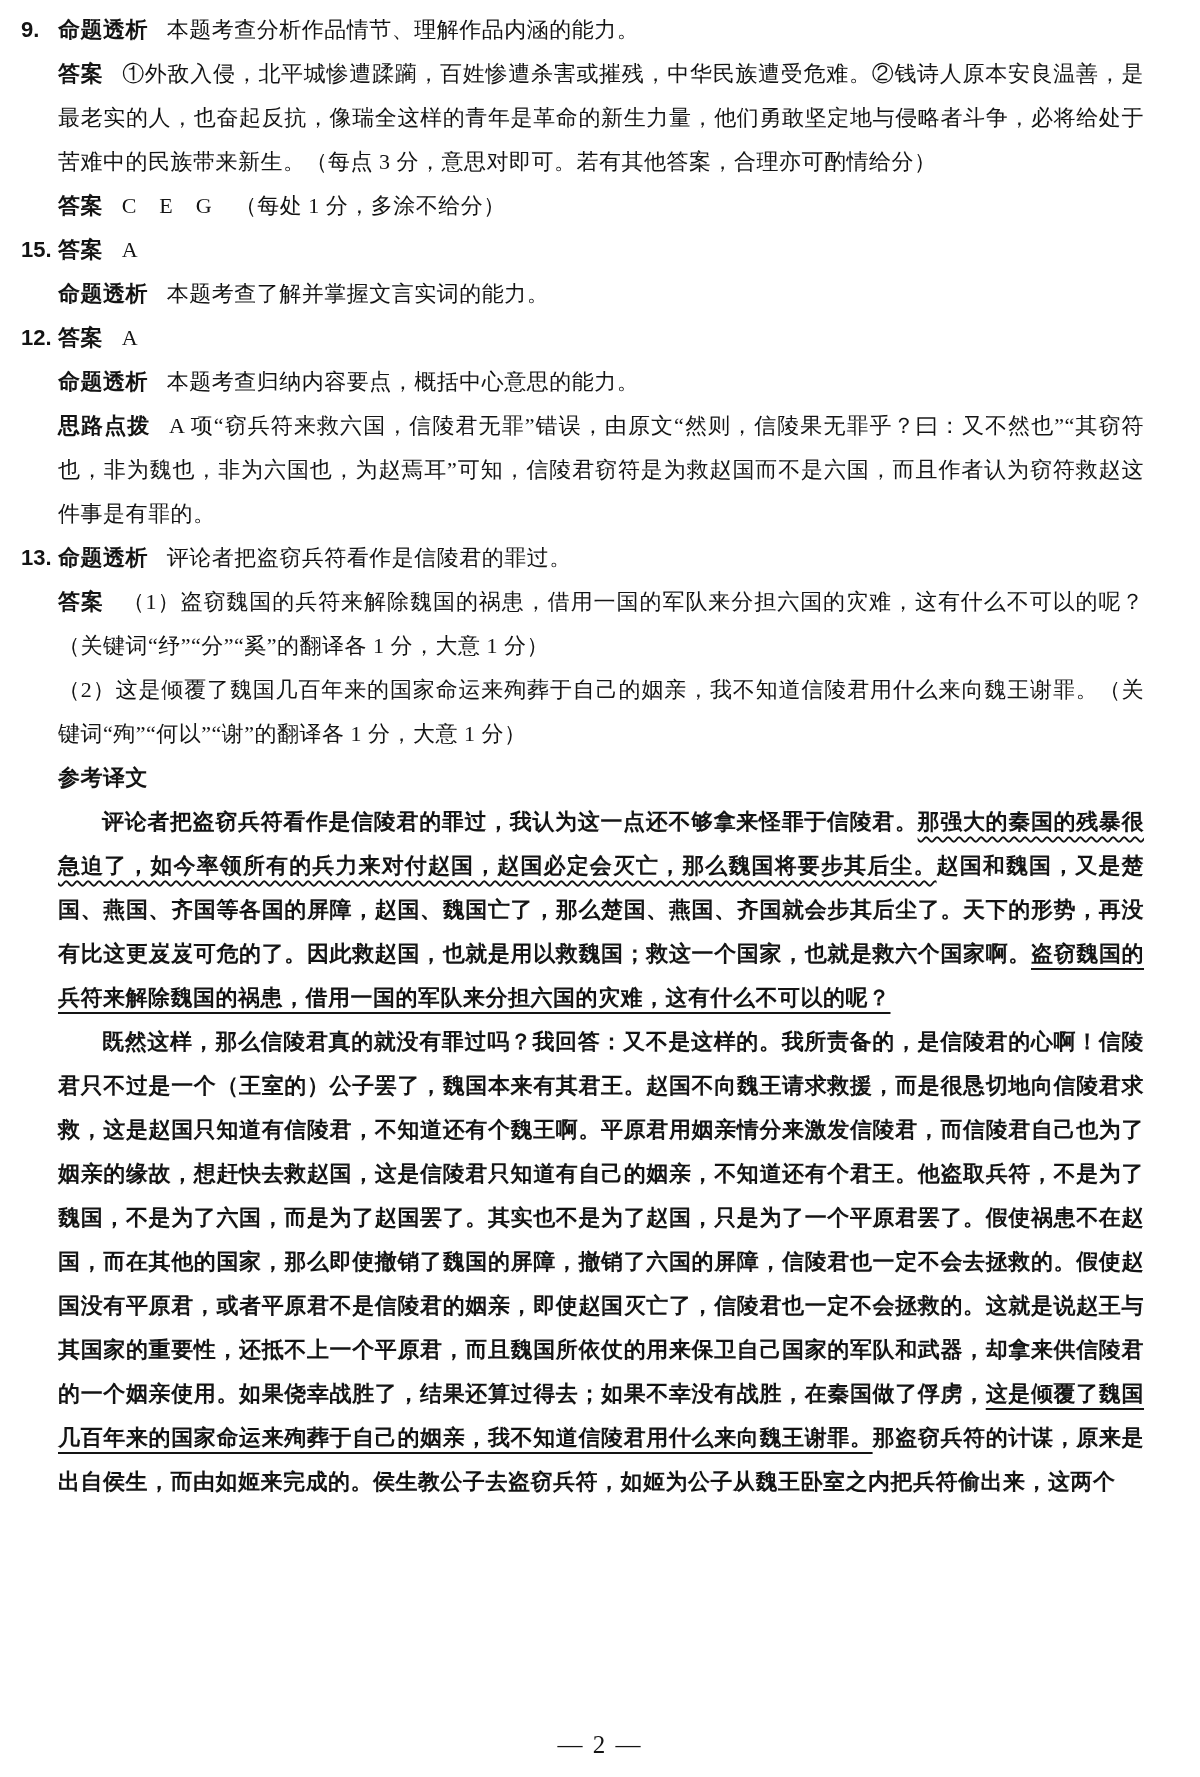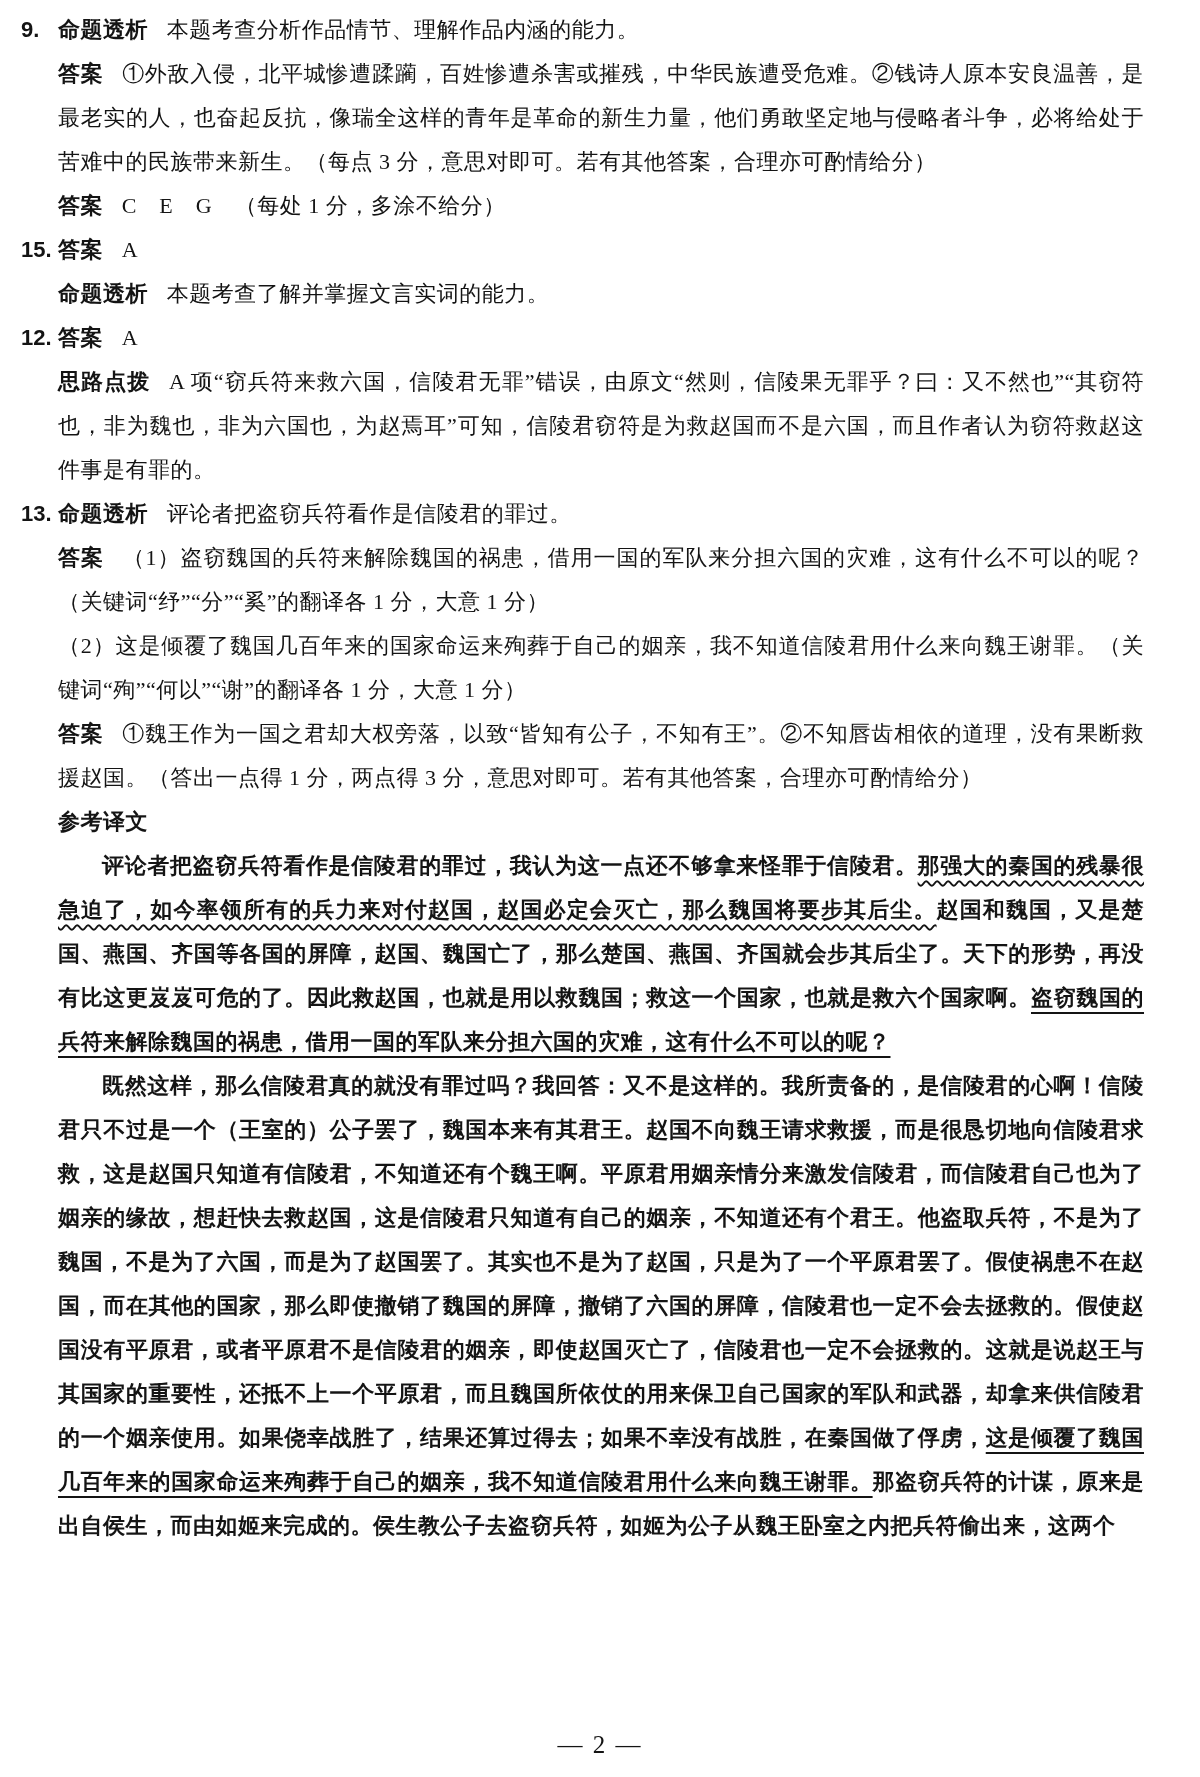--- a/index.html
+++ b/index.html
@@ -73,23 +73,23 @@
 <body>
 
 <div class="page">
   <div class="content" id="content">
       <div class="para"><span class="num">9.</span><span class="label">命题透析</span><span>本题考查分析作品情节、理解作品内涵的能力。</span></div>
       <div class="para"><span class="label">答案</span><span>①外敌入侵，北平城惨遭蹂躏，百姓惨遭杀害或摧残，中华民族遭受危难。②钱诗人原本安良温善，是最老实的人，也奋起反抗，像瑞全这样的青年是革命的新生力量，他们勇敢坚定地与侵略者斗争，必将给处于苦难中的民族带来新生。（每点 3 分，意思对即可。若有其他答案，合理亦可酌情给分）</span></div>
       <div class="para"><span class="label">答案</span><span>C　E　G　（每处 1 分，多涂不给分）</span></div>
       <div class="para"><span class="num">15.</span><span class="label">答案</span><span>A</span></div>
       <div class="para"><span class="label">命题透析</span><span>本题考查了解并掌握文言实词的能力。</span></div>
       <div class="para"><span class="num">12.</span><span class="label">答案</span><span>A</span></div>
+      <div class="para"><span class="label">命题透析</span><span>本题考查归纳内容要点，概括中心意思的能力。</span></div>
       <div class="para"><span class="label">思路点拨</span><span>A 项“窃兵符来救六国，信陵君无罪”错误，由原文“然则，信陵果无罪乎？曰：又不然也”“其窃符也，非为魏也，非为六国也，为赵焉耳”可知，信陵君窃符是为救赵国而不是六国，而且作者认为窃符救赵这件事是有罪的。</span></div>
       <div class="para"><span class="num">13.</span><span class="label">命题透析</span><span>评论者把盗窃兵符看作是信陵君的罪过。</span></div>
       <div class="para"><span class="label">答案</span><span>（1）盗窃魏国的兵符来解除魏国的祸患，借用一国的军队来分担六国的灾难，这有什么不可以的呢？（关键词“纾”“分”“奚”的翻译各 1 分，大意 1 分）</span></div>
       <div class="para"><span>（2）这是倾覆了魏国几百年来的国家命运来殉葬于自己的姻亲，我不知道信陵君用什么来向魏王谢罪。（关键词“殉”“何以”“谢”的翻译各 1 分，大意 1 分）</span></div>
-      <div class="para"><span class="label">答案</span><span>①魏王作为一国之君却大权旁落，以致“皆知有公子，不知有王”。②不知唇齿相依的道理，没有果断救援赵国。（答出一点得 1 分，两点得 3 分，意思对即可。若有其他答案，合理亦可酌情给分）</span></div>
       <div class="para"><span class="label no-gap">参考译文</span></div>
       <div class="para indent"><span>评论者把盗窃兵符看作是信陵君的罪过，我认为这一点还不够拿来怪罪于信陵君。</span><span class="u-wavy">那强大的秦国的残暴很急迫了，如今率领所有的兵力来对付赵国，赵国必定会灭亡，那么魏国将要步其后尘。</span><span>赵国和魏国，又是楚国、燕国、齐国等各国的屏障，赵国、魏国亡了，那么楚国、燕国、齐国就会步其后尘了。天下的形势，再没有比这更岌岌可危的了。因此救赵国，也就是用以救魏国；救这一个国家，也就是救六个国家啊。</span><span class="u-solid">盗窃魏国的兵符来解除魏国的祸患，借用一国的军队来分担六国的灾难，这有什么不可以的呢？</span></div>
       <div class="para indent"><span>既然这样，那么信陵君真的就没有罪过吗？我回答：又不是这样的。我所责备的，是信陵君的心啊！信陵君只不过是一个（王室的）公子罢了，魏国本来有其君王。赵国不向魏王请求救援，而是很恳切地向信陵君求救，这是赵国只知道有信陵君，不知道还有个魏王啊。平原君用姻亲情分来激发信陵君，而信陵君自己也为了姻亲的缘故，想赶快去救赵国，这是信陵君只知道有自己的姻亲，不知道还有个君王。他盗取兵符，不是为了魏国，不是为了六国，而是为了赵国罢了。其实也不是为了赵国，只是为了一个平原君罢了。假使祸患不在赵国，而在其他的国家，那么即使撤销了魏国的屏障，撤销了六国的屏障，信陵君也一定不会去拯救的。假使赵国没有平原君，或者平原君不是信陵君的姻亲，即使赵国灭亡了，信陵君也一定不会拯救的。这就是说赵王与其国家的重要性，还抵不上一个平原君，而且魏国所依仗的用来保卫自己国家的军队和武器，却拿来供信陵君的一个姻亲使用。如果侥幸战胜了，结果还算过得去；如果不幸没有战胜，在秦国做了俘虏，</span><span class="u-solid">这是倾覆了魏国几百年来的国家命运来殉葬于自己的姻亲，我不知道信陵君用什么来向魏王谢罪。</span><span>那盗窃兵符的计谋，原来是出自侯生，而由如姬来完成的。侯生教公子去盗窃兵符，如姬为公子从魏王卧室之内把兵符偷出来，这两个</span></div>
     </div>
   <div class="pagenum">— 2 —</div>
 </div>
 
 </body></html>

